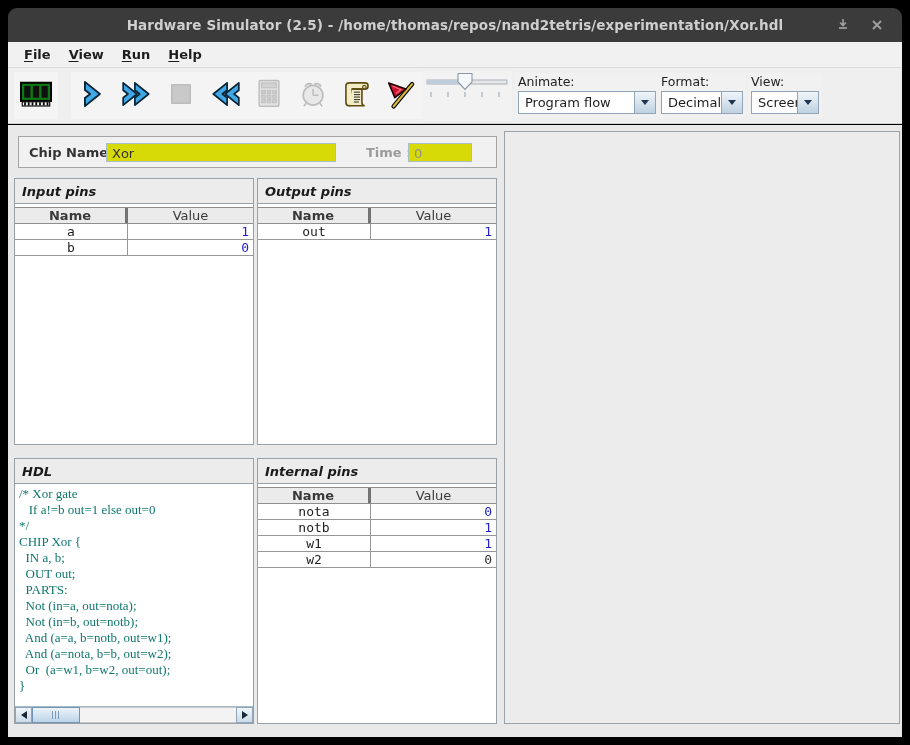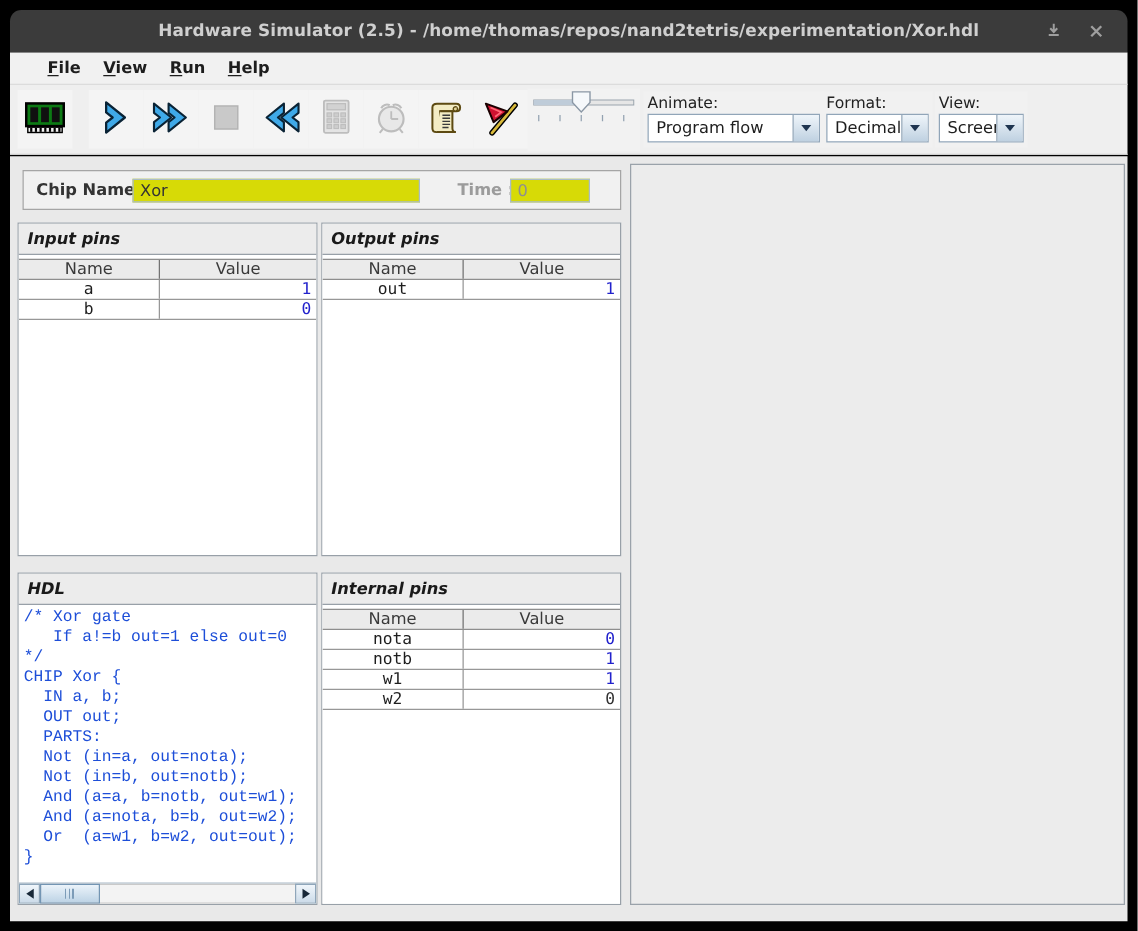--- a/index.html
+++ b/index.html
@@ -16,21 +16,21 @@
     background:#3b3b3b;border-radius:9px 9px 0 0;
     display:flex;align-items:center;justify-content:center;
   }
   .title-text{color:#cfcfcf;font-weight:bold;font-size:13.5px;letter-spacing:.1px;}
   .win-controls{position:absolute;right:16px;top:0;height:34px;display:flex;align-items:center;gap:16px;}
   .win-btn{width:18px;height:18px;display:flex;align-items:center;justify-content:center;cursor:default;}
 
   .menubar{
     position:absolute;left:8px;top:42px;width:894px;height:26px;
     background:#f1f1f1;border-bottom:1px solid #dcdcdc;
-    display:flex;align-items:center;padding-left:21px;
+    display:flex;align-items:center;padding-left:7px;
   }
   .menu-item{padding:3px 9px;font-size:13px;font-weight:bold;color:#1d1d1d;}
   .menu-item .mn{text-decoration:underline;text-underline-offset:2px;}
 
   .toolbar{
     position:absolute;left:8px;top:68px;width:894px;height:56px;
     background:#efefef;border-bottom:1px solid #cfcfcf;
   }
   .tb-buttons{position:absolute;left:6px;top:4px;display:flex;align-items:center;}
   .tbtn{
@@ -81,30 +81,30 @@
   .panel-title{
     height:25px;background:#ececec;border-bottom:1px solid #98a0a8;
     font-size:13px;font-weight:bold;color:#1a1a1a;padding:5px 7px 0 7px;font-style:italic;
   }
   .panel-body{position:absolute;left:0;right:0;top:25px;bottom:0;background:#fff;overflow:hidden;}
 
   
   .ptable{margin-top:3px;}
   .thead{display:flex;height:17px;background:#ebebeb;border-top:1px solid #8e8e8e;border-bottom:1px solid #8e8e8e;}
   .th{font-size:13px;color:#3a3a3a;text-align:center;line-height:15px;}
-  .th-name{width:113px;border-right:1px solid #737373;}
+  .th-name{width:113px;border-right:3px solid #737373;font-weight:bold;}
   .th-value{flex:1;}
   .trow{display:flex;height:16px;border-bottom:1px solid #979797;background:#fff;
         font-family:"DejaVu Sans Mono","Liberation Mono",monospace;font-size:13px;}
   .tname{width:113px;text-align:center;border-right:1px solid #979797;color:#1e1e1e;line-height:15px;}
   .tvalue{flex:1;text-align:right;padding-right:4px;line-height:15px;}
 
   
-  .code{padding:2px 0 0 4px;font-family:Liberation Mono, monospace;
-        font-size:13px;line-height:16px;color:#1d4ed8;white-space:pre;}
+  .code{padding:2px 0 0 4px;font-family:Liberation Serif, serif;
+        font-size:13px;line-height:16px;color:#0f766e;white-space:pre;}
   .hscroll{position:absolute;left:0;right:0;bottom:0;height:17px;background:#fafafa;
            border-top:1px solid #a9bac8;display:flex;}
   .sarrow{width:17px;border:1px solid #8fa6ba;background:linear-gradient(#f0f6fb,#ccdbe9);
           display:flex;align-items:center;justify-content:center;}
   .tri-l{width:0;height:0;border-top:4.5px solid transparent;border-bottom:4.5px solid transparent;border-right:6px solid #182838;}
   .tri-r{width:0;height:0;border-top:4.5px solid transparent;border-bottom:4.5px solid transparent;border-left:6px solid #182838;}
   .strack{flex:1;background:#f3f3f3;border-top:1px solid #c9c9c9;border-bottom:1px solid #c9c9c9;position:relative;}
   .sthumb{position:absolute;left:0;top:-1px;bottom:-1px;width:48px;
           background:linear-gradient(#ebf3fa,#bdd3e5);border:1px solid #7395b3;}
   .sthumb::after{content:"";position:absolute;left:50%;top:3px;bottom:3px;width:8px;transform:translateX(-50%);

